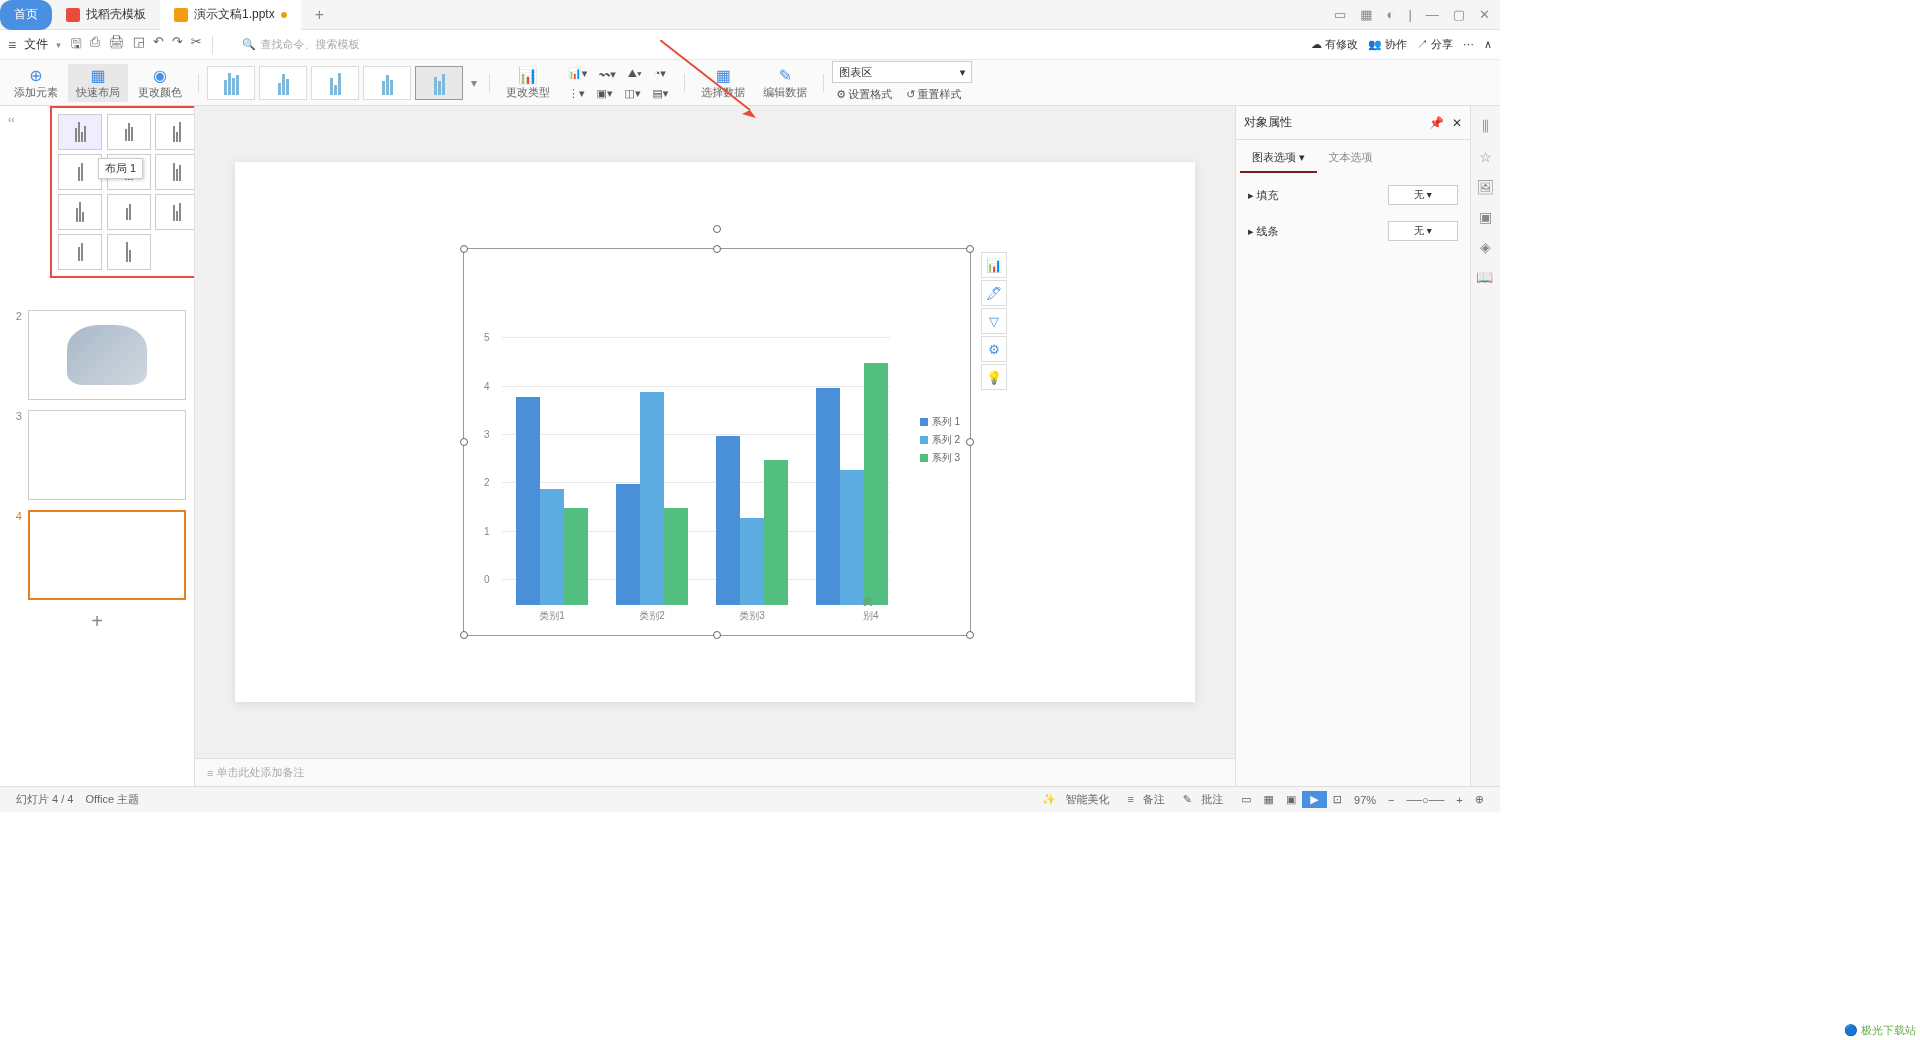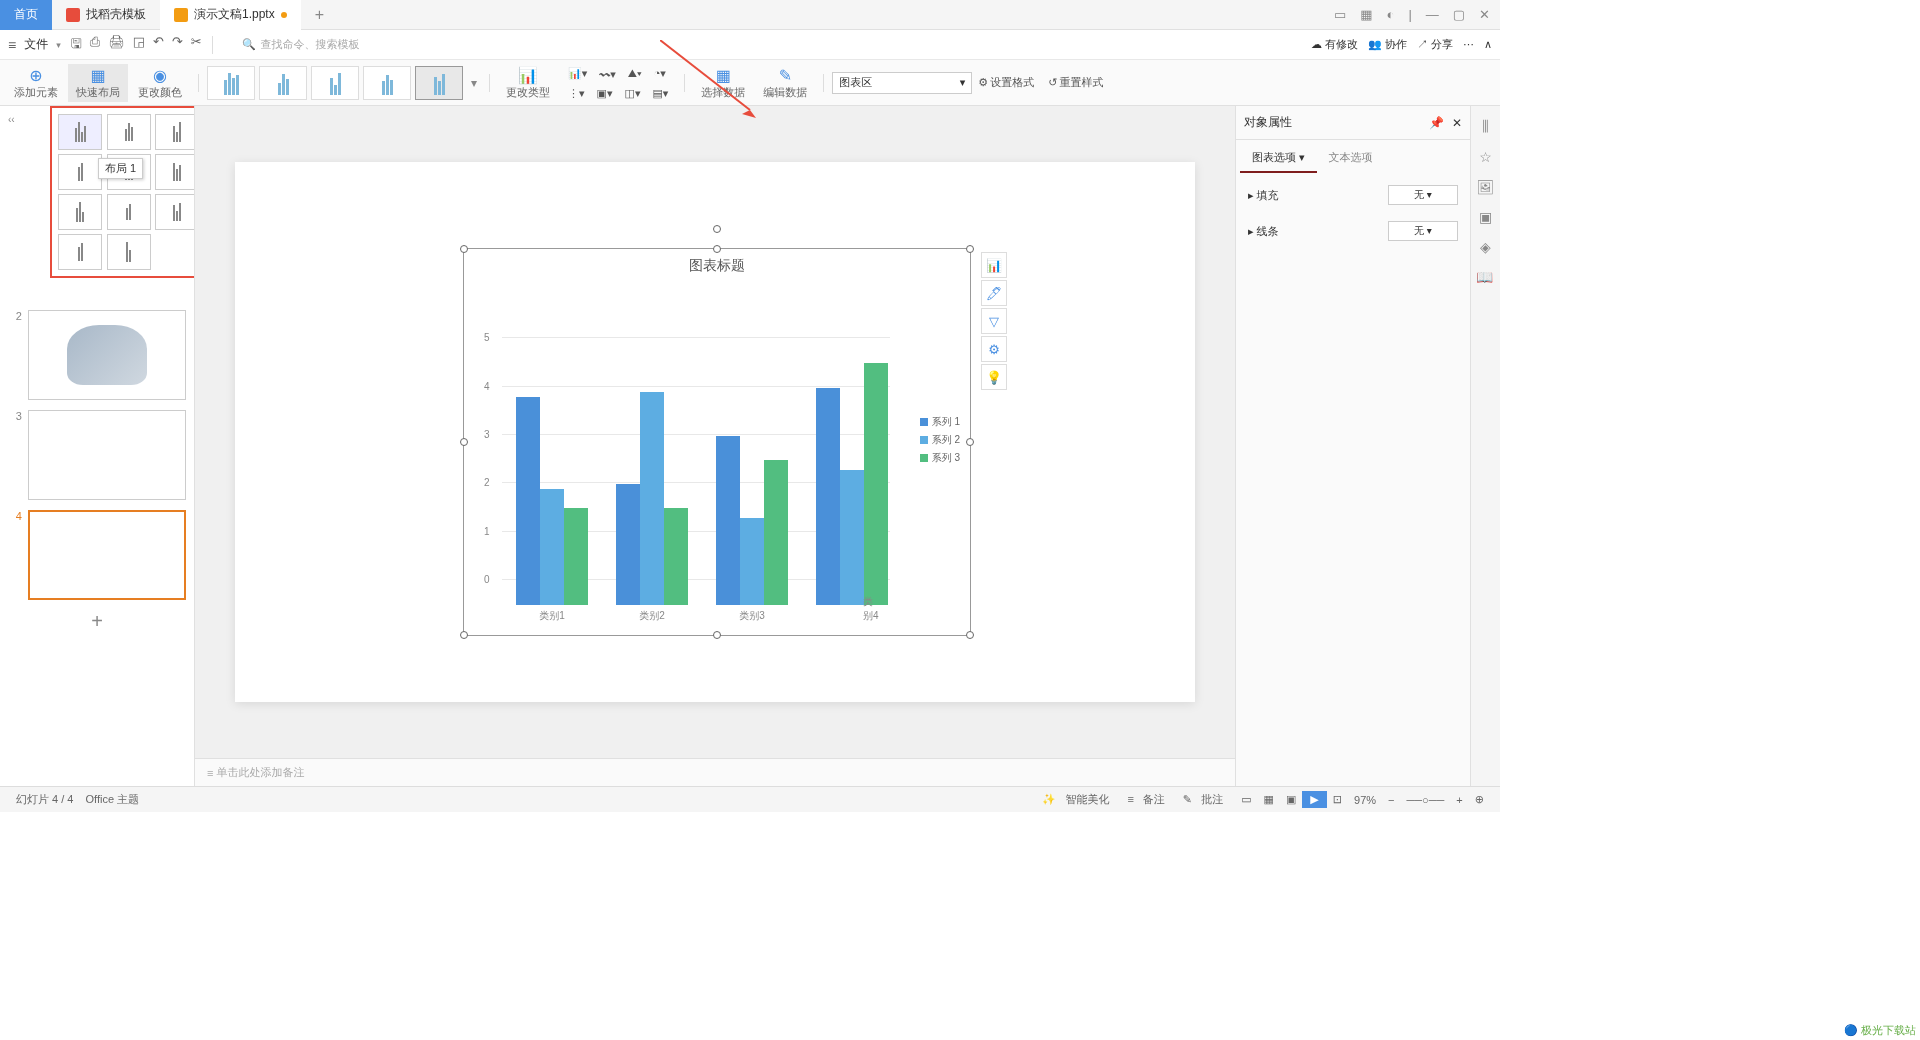--- a/index.html
+++ b/index.html
@@ -1,19 +1,19 @@
 <!DOCTYPE html>
 <html><head>
 <meta charset="utf-8">
 <style>
 *{margin:0;padding:0;box-sizing:border-box;font-family:"Microsoft YaHei",sans-serif;}
 body{width:1500px;height:812px;background:#fff;overflow:hidden;font-size:12px;color:#333;}
 .titlebar{height:30px;background:#f5f5f5;display:flex;align-items:center;border-bottom:1px solid #e0e0e0;}
 .tab{height:30px;padding:0 14px;display:flex;align-items:center;gap:6px;font-size:12px;cursor:pointer;}
-.tab.home{background:#4a90e2;color:#fff;}
+.tab.home{background:#4a90e2;color:#fff;border-radius:12px;}
 .tab.red-ico .ico{width:14px;height:14px;background:#e74c3c;border-radius:2px;}
 .tab.orange-ico .ico{width:14px;height:14px;background:#f39c12;border-radius:2px;}
 .tab.active{background:#fff;}
 .tab .dot{width:6px;height:6px;background:#f39c12;border-radius:50%;}
 .tab .add{font-size:16px;color:#888;}
 .spacer{flex:1;}
 .win-controls{display:flex;gap:14px;padding:0 10px;color:#888;}
 .win-controls span{cursor:pointer;font-size:13px;}
 .menubar{height:30px;display:flex;align-items:center;border-bottom:1px solid #e8e8e8;padding:0 8px;gap:4px;}
 .menubar .hb{font-size:14px;color:#666;cursor:pointer;}
@@ -215,21 +215,21 @@
   <div class="sep"></div>
   <div class="rbtn">
       <span class="ic">▦</span>
       <span>选择数据</span>
     </div>
   <div class="rbtn">
       <span class="ic">✎</span>
       <span>编辑数据</span>
     </div>
   <div class="sep"></div>
-  <div style="display:flex;flex-direction:row;gap:2px;">
+  <div style="display:flex;flex-direction:column;gap:2px;">
     <div class="combo">
         <span>图表区</span>
         <span>▾</span>
       </div>
     <div style="display:flex;gap:6px;">
       <span class="sm-btn">⚙ <span>设置格式</span></span>
       <span class="sm-btn">↺ <span>重置样式</span></span>
     </div>
   </div>
 
@@ -376,21 +376,20 @@
       <div class="chart-frame">
         <div class="handle h-tl"></div>
         <div class="handle h-tm"></div>
         <div class="handle h-tr"></div>
         <div class="handle h-ml"></div>
         <div class="handle h-mr"></div>
         <div class="handle h-bl"></div>
         <div class="handle h-bm"></div>
         <div class="handle h-br"></div>
         <div class="handle rot"></div>
-        <div class="chart-title">图表标题</div>
         <div class="plot" id="plot">
               <div class="grid-line" style="top: 290px;"></div>
               <div class="y-label" style="top: 290px;">0</div>
               <div class="grid-line" style="top: 241.667px;"></div>
               <div class="y-label" style="top: 241.667px;">1</div>
               <div class="grid-line" style="top: 193.333px;"></div>
               <div class="y-label" style="top: 193.333px;">2</div>
               <div class="grid-line" style="top: 145px;"></div>
               <div class="y-label" style="top: 145px;">3</div>
               <div class="grid-line" style="top: 96.6667px;"></div>

